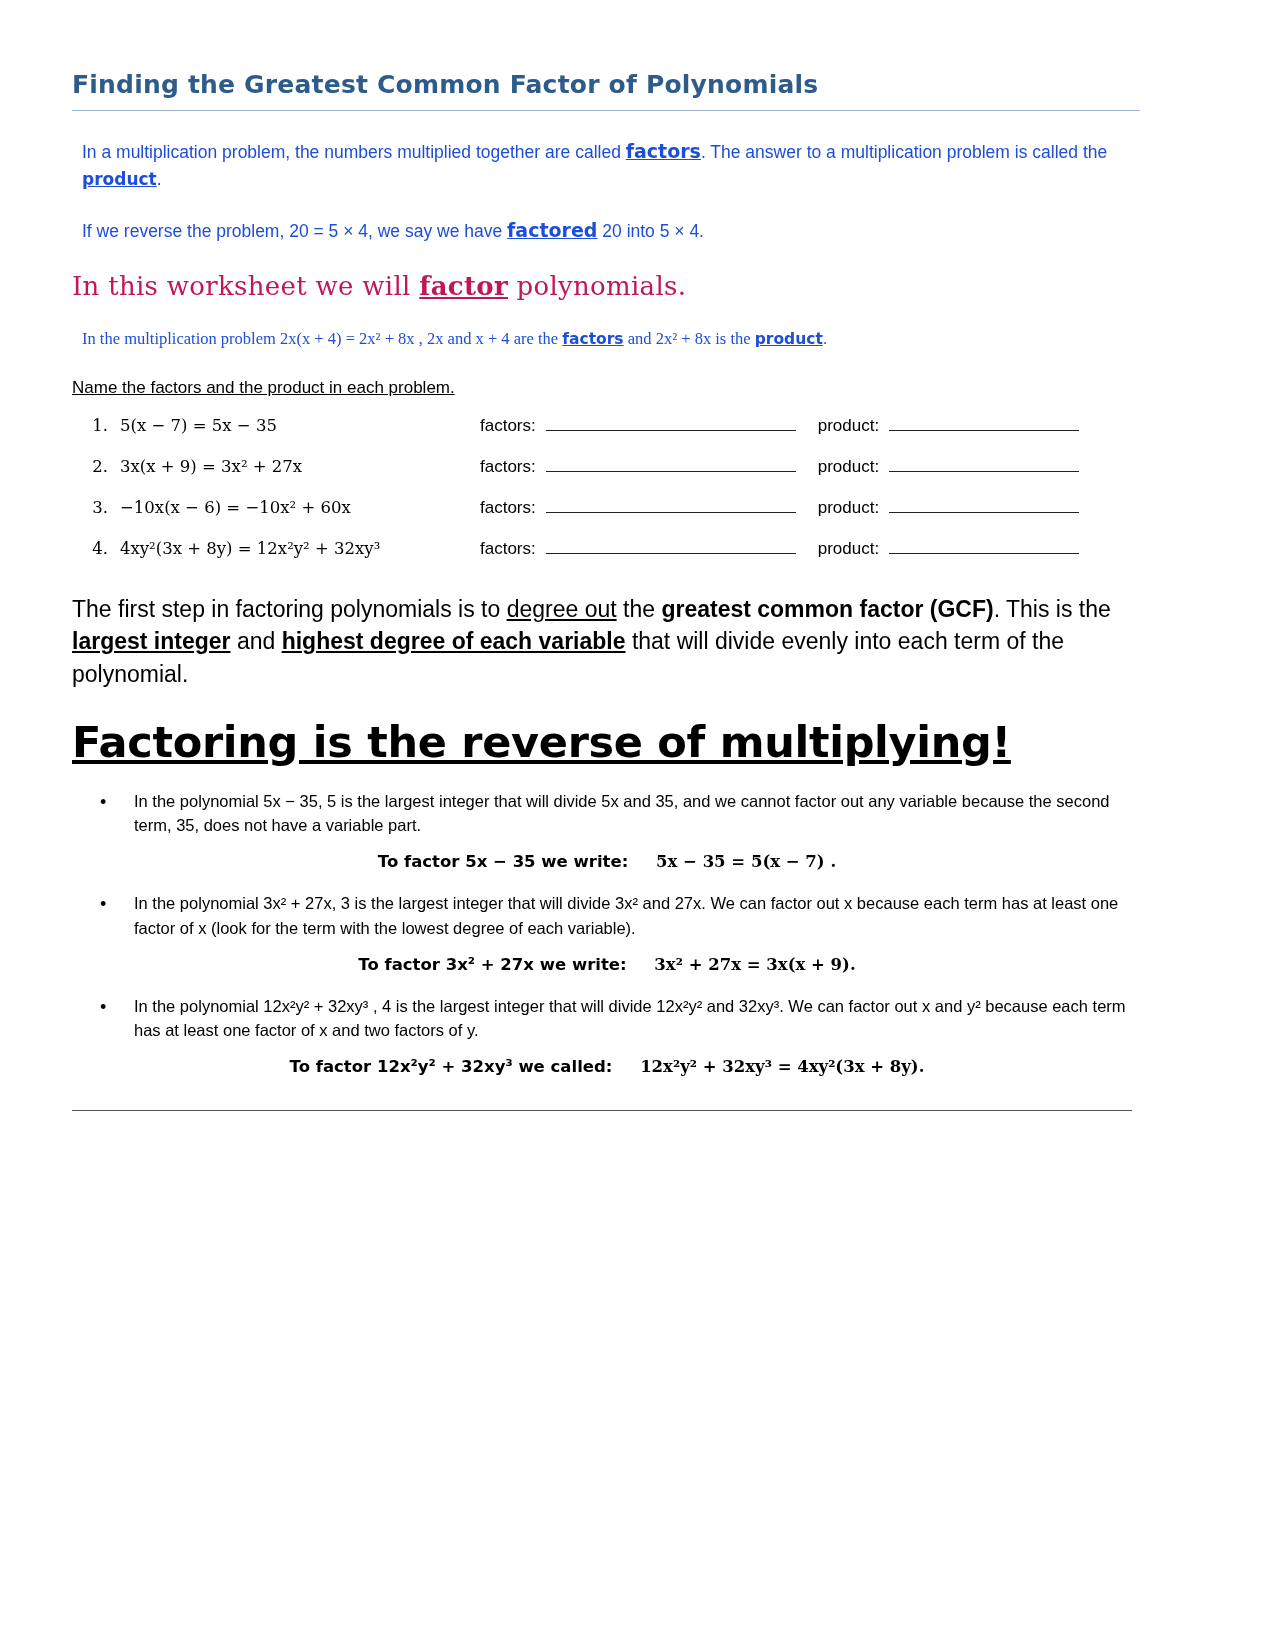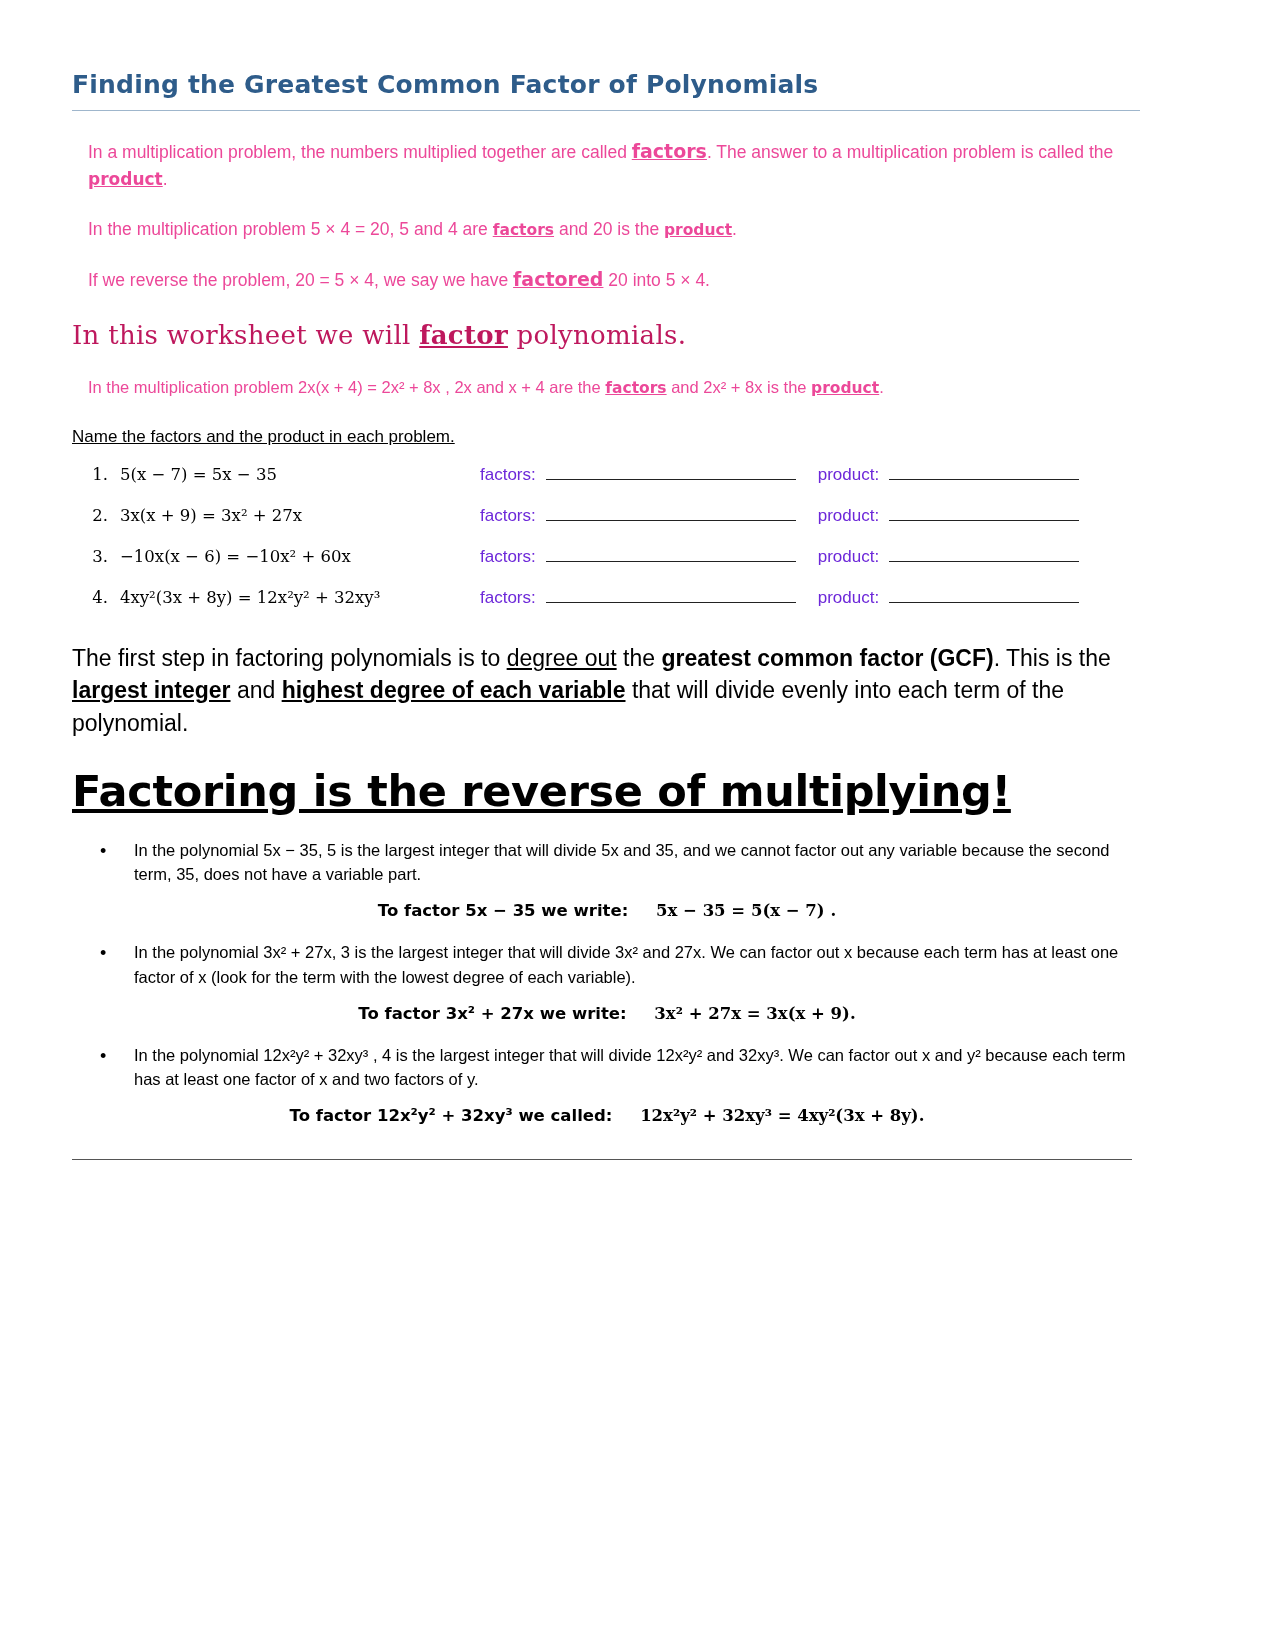--- a/index.html
+++ b/index.html
@@ -43,42 +43,42 @@
     border: none;
     border-top: 1px solid #9fb6cc;
     margin: 0 0 26px 0;
     width: 1068px;
   }
 
   
   p.body {
     font-size: 17.5px;
     line-height: 1.55;
-    margin: 0 0 22px 16px;
-    color: #ec4899;
+    margin: 0 0 22px 10px;
+    color: #1d4ed8;
   }
   .kw-big {
     font-family: "DejaVu Sans", sans-serif;
     font-weight: bold;
     font-size: 19px;
     text-decoration: underline;
   }
   .kw-mid {
     font-family: "DejaVu Sans", sans-serif;
     font-weight: bold;
     font-size: 17px;
     text-decoration: underline;
   }
   .kw-small {
     font-family: "DejaVu Sans", sans-serif;
     font-weight: bold;
     font-size: 15.5px;
     text-decoration: underline;
   }
-  .mathn { font-family: Liberation Sans, sans-serif; font-style: normal; }
+  .mathn { font-family: Liberation Serif, serif; font-style: normal; }
 
   
   .fancy-line {
     font-family: "DejaVu Serif", serif;
     font-size: 26px;
     margin: 26px 0 25px 0;
     letter-spacing: 0.3px;
     color: #be185d;
   }
   .fancy-line .fw {
@@ -111,21 +111,21 @@
     font-family: "DejaVu Serif", serif;
     font-size: 16.5px;
   }
   .p-expr {
     width: 360px;
     font-family: "DejaVu Serif", serif;
     font-size: 16.5px;
   }
   .p-label {
     font-size: 17px;
-    color: #6d28d9;
+    color: #000000;
   }
   .blank-long {
     display: inline-block;
     width: 250px;
     border-bottom: 1.3px solid #222;
     margin: 0 22px 0 10px;
     height: 14px;
   }
   .blank-short {
     display: inline-block;
@@ -198,23 +198,20 @@
 <div class="page">
   <div class="content">
 
     <h1 class="doc-title">Finding the Greatest Common Factor of Polynomials</h1>
     <hr class="title-rule">
 
     <p class="body">
       <span>In a multiplication problem, the numbers multiplied together are called </span><span class="kw-big">factors</span><span>.  The answer to a multiplication problem is called the </span><span class="kw-mid">product</span><span>.</span>
     </p>
 
-    <p class="body">
-      <span>In the multiplication problem  5 × 4 = 20, 5 and 4 are </span><span class="kw-small">factors</span><span> and 20 is the </span><span class="kw-small">product</span><span>.</span>
-    </p>
 
     <p class="body">
       <span>If we reverse the problem, 20 = 5 × 4, we say we have </span><span class="kw-big">factored</span><span> 20 into 5 × 4.</span>
     </p>
 
     <div class="fancy-line">
       <span>In this worksheet we will </span><span class="fw">factor</span><span> polynomials.</span>
     </div>
 
     <p class="body" style="font-size:16.5px;">

